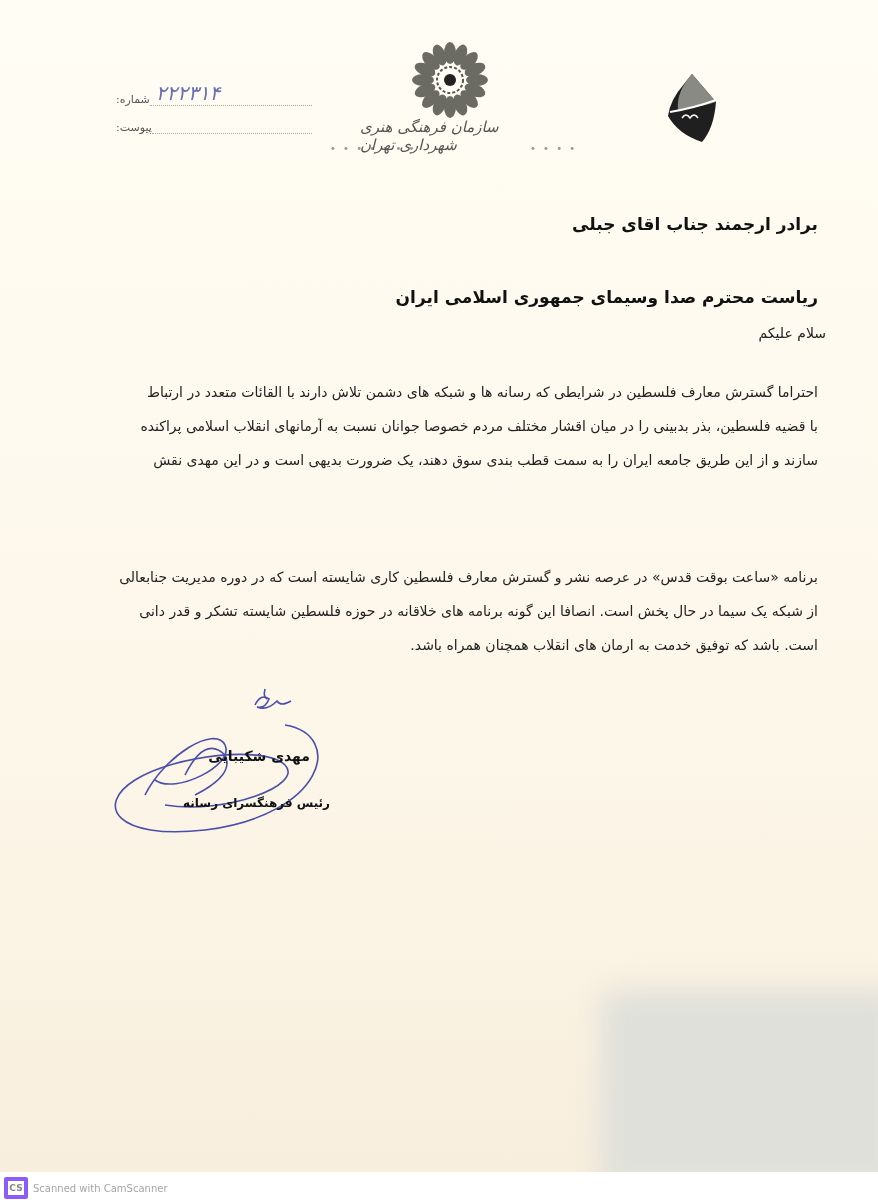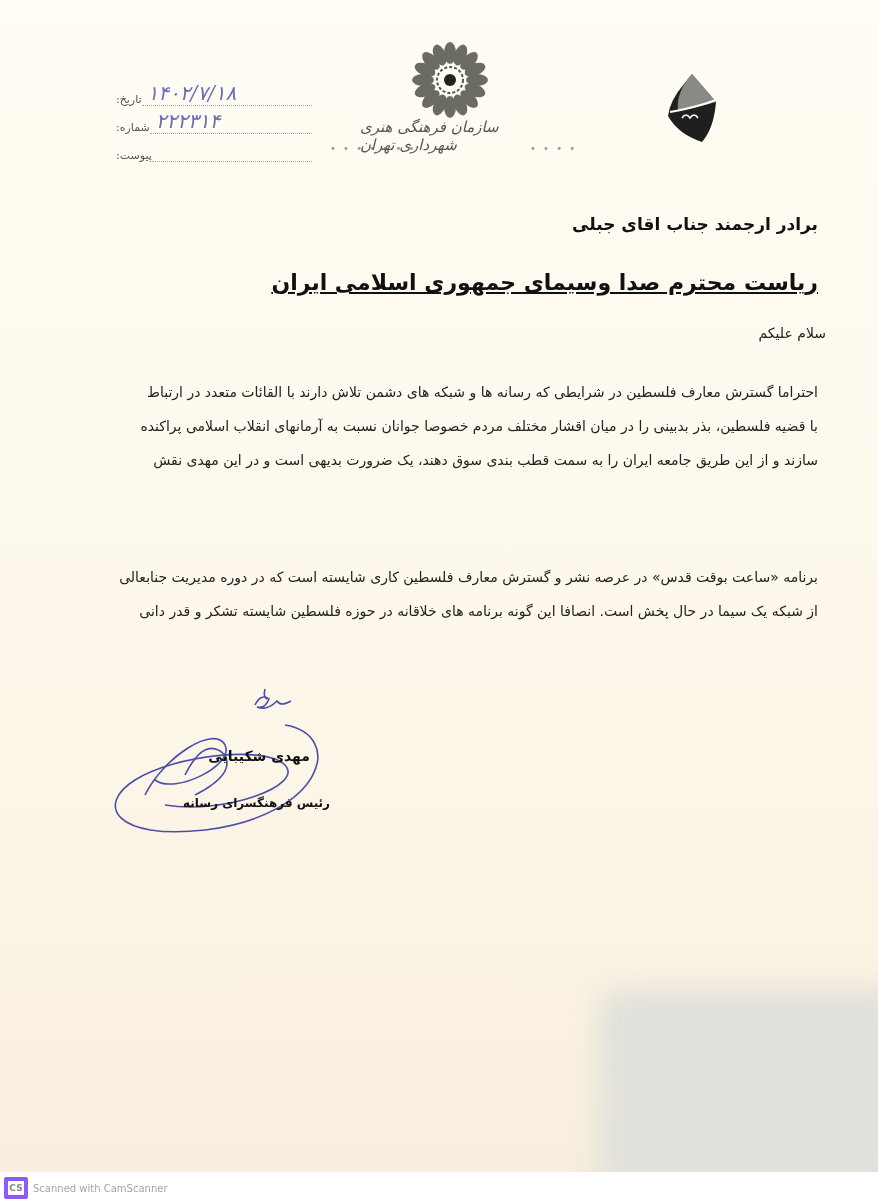--- a/index.html
+++ b/index.html
@@ -40,21 +40,21 @@
     .org-name {
       position: absolute; left: 330px; top: 168px; width: 240px; text-align: center;
       font-size: 14px; font-weight: bold; color: #333;
     }
 
     
     .emblem { position: absolute; left: 664px; top: 72px; width: 56px; height: 72px; }
 
     
     .salutation1 { position: absolute; right: 60px; top: 214px; font-size: 17px; font-weight: bold; color: #111; }
-    .salutation2 { position: absolute; right: 60px; top: 270px; font-size: 22px; font-weight: bold; color: #111; text-decoration: underline; }
+    .salutation2 { position: absolute; right: 60px; top: 287px; font-size: 17px; font-weight: bold; color: #111; }
     .greeting { position: absolute; right: 52px; top: 325px; font-size: 14px; color: #222; text-align: center; }
 
     .para {
       position: absolute; right: 60px; width: 760px; font-size: 14px; color: #222;
       line-height: 34px; text-align: justify; text-align-last: right;
     }
     .para1 { top: 375px; }
     .para2 { top: 560px; }
     .para .line { display: block; white-space: nowrap; text-align: right; }
 
@@ -71,26 +71,20 @@
     }
     .cs-text { font-size: 10px; color: #a5a5a5; }
   </style>
 </head>
 <body>
 
 <div class="page">
   <div class="shadow"></div>
 
   <div class="meta rtl">
-    <div class="meta-row">
-      <span class="meta-label">تاریخ:</span>
-      <span class="meta-line">
-        <span class="meta-value">۱۴۰۲/۷/۱۸</span>
-      </span>
-    </div>
     <div class="meta-row">
       <span class="meta-label">شماره:</span>
       <span class="meta-line">
         <span class="meta-value">۲۲۲۳۱۴</span>
       </span>
     </div>
     <div class="meta-row">
       <span class="meta-label">پیوست:</span>
       <span class="meta-line"></span>
     </div>
@@ -139,20 +133,21 @@
 
   <div class="para para1 rtl">
     <span class="line">احتراما گسترش معارف فلسطین در شرایطی که رسانه ها و شبکه های دشمن تلاش دارند با القائات متعدد در ارتباط</span>
     <span class="line">با قضیه فلسطین، بذر بدبینی را در میان اقشار مختلف مردم خصوصا جوانان نسبت به آرمانهای انقلاب اسلامی پراکنده</span>
     <span class="line">سازند و از این طریق جامعه ایران را به سمت قطب بندی سوق دهند، یک ضرورت بدیهی است و در این مهدی نقش</span>
   </div>
 
   <div class="para para2 rtl">
     <span class="line">برنامه «ساعت بوقت قدس» در عرصه نشر و گسترش معارف فلسطین کاری شایسته است که در دوره مدیریت جنابعالی</span>
     <span class="line">از شبکه یک سیما در حال پخش است. انصافا این گونه برنامه های خلاقانه در حوزه فلسطین شایسته تشکر و قدر دانی</span>
+    <span class="line">است. باشد که توفیق خدمت به ارمان های انقلاب همچنان همراه باشد.</span>
   </div>
 
   <svg class="sig-svg" viewBox="0 0 230 150">
     <g fill="none" stroke="#4a4fa8" stroke-width="1.6">
       <path d="M150 20 q6 -12 14 -6 q-4 10 -12 8 q10 4 20 -6 q4 6 14 0"></path>
       <path d="M160 4 q-2 8 2 10"></path>
       <path d="M180 40 C 240 50, 220 130, 100 145 C 10 155, -10 120, 30 95 C 70 70, 160 60, 180 80 C 200 100, 120 130, 60 120"></path>
       <path d="M40 110 C 60 70, 110 40, 120 60 C 130 80, 70 110, 50 95"></path>
       <path d="M80 90 q20 -40 40 -20 q10 20 -30 40"></path>
     </g>

